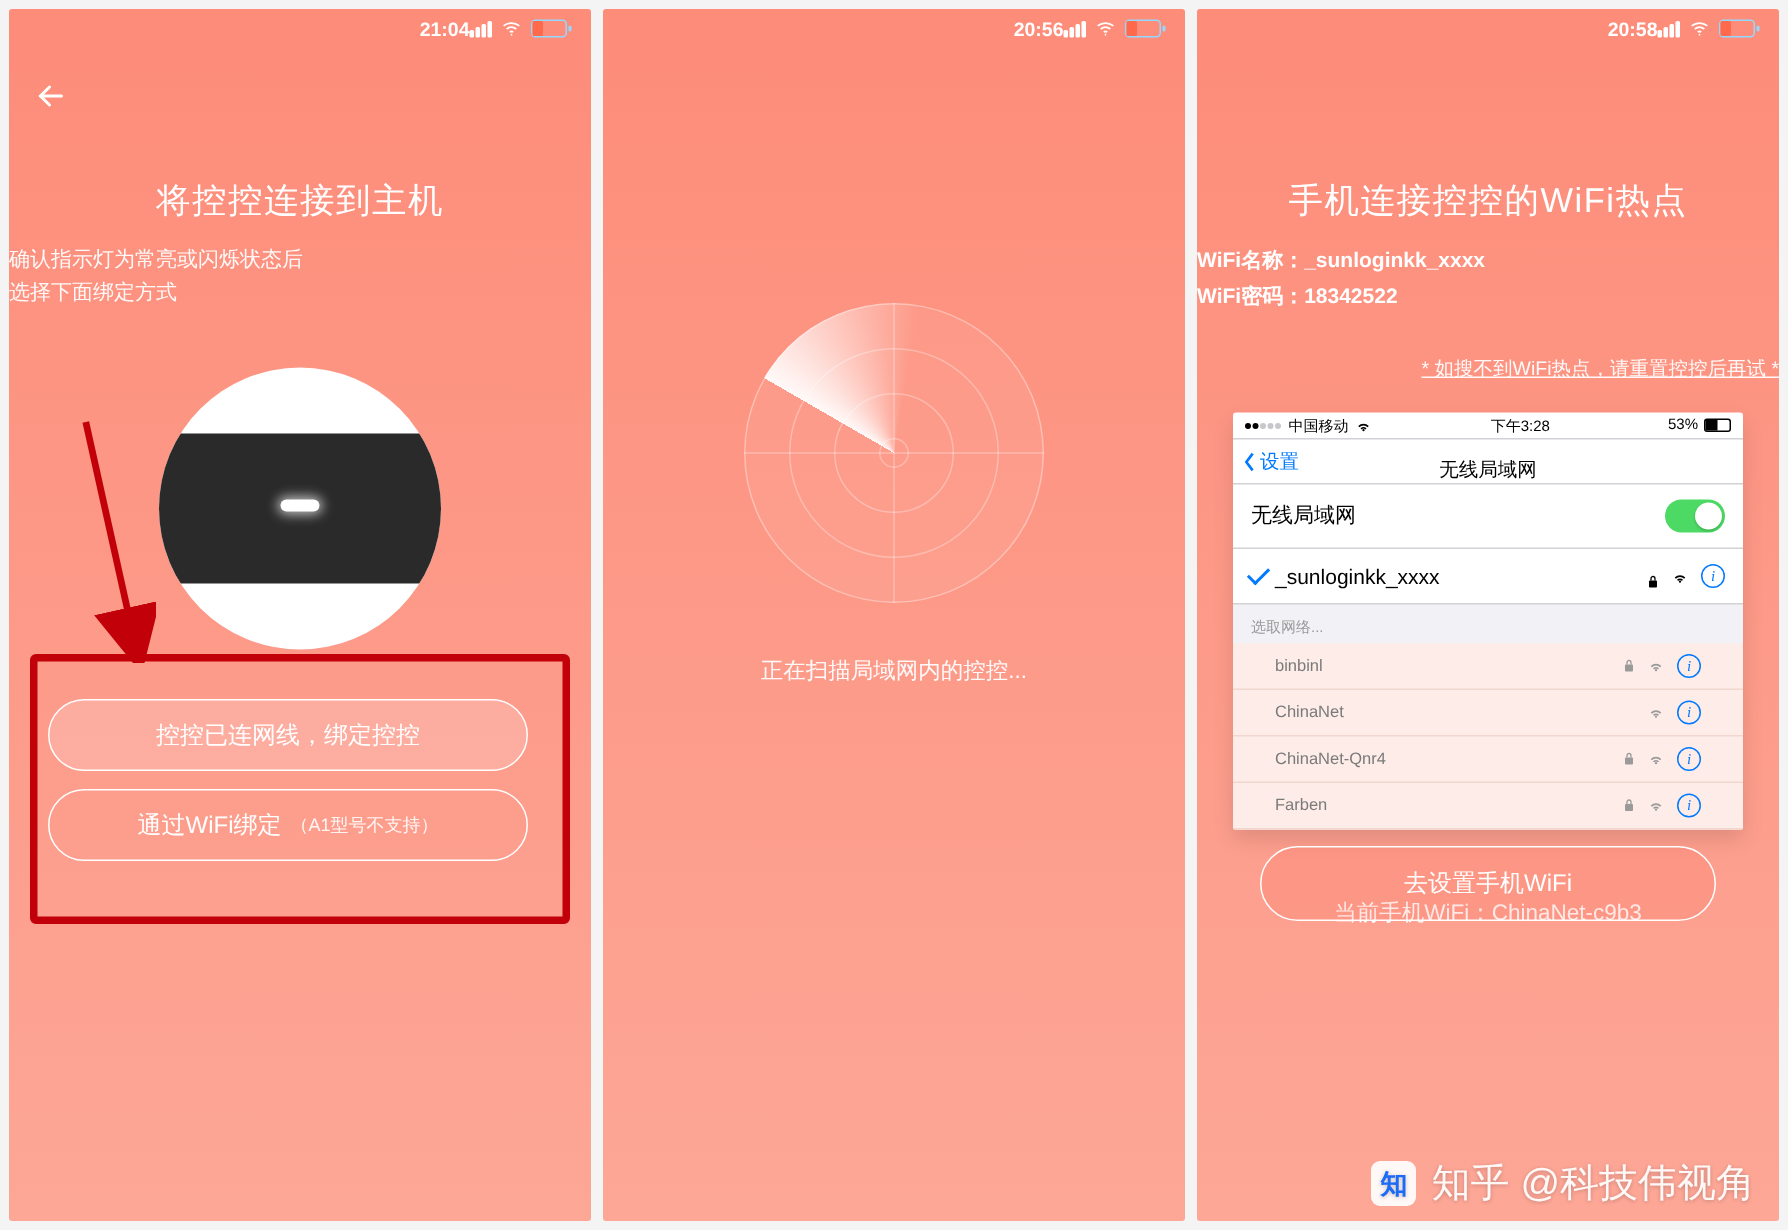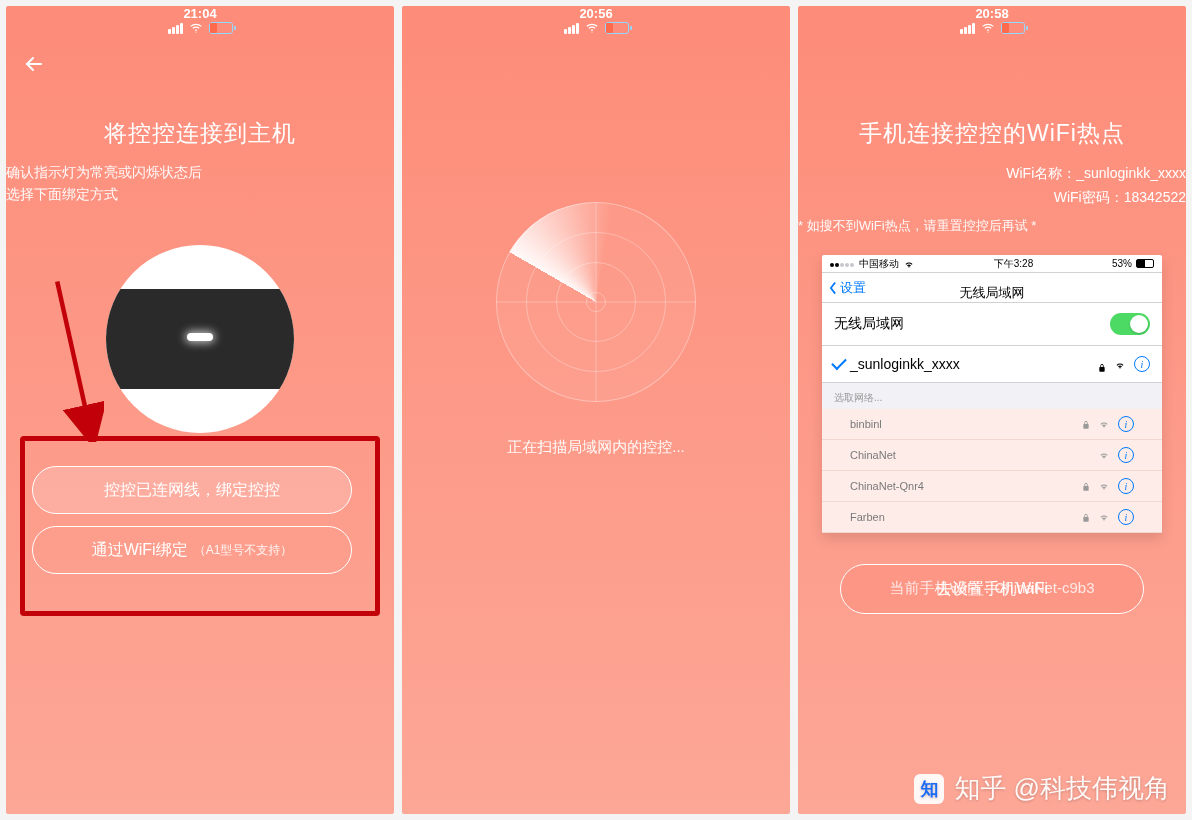--- a/index.html
+++ b/index.html
@@ -24,22 +24,22 @@
   .pane{
     flex:1 1 0;
     border-radius:2px;
     background:linear-gradient(180deg,var(--grad-top) 0%,var(--grad-bot) 100%);
     position:relative;
     overflow:hidden;
     color:var(--white);
   }
   
   .status{
-    height:26px;display:flex;align-items:center;justify-content:space-between;
-    padding:0 16px;font-size:13px;font-weight:600;flex-direction:column;
+    height:26px;display:flex;align-items:center;justify-content:flex-end;
+    padding:0 16px;font-size:13px;font-weight:600;
   }
   .status .right{display:flex;align-items:center;gap:6px;}
   .sig-bars{display:flex;align-items:flex-end;gap:1px;}
   .sig-bars span{width:3px;background:#fff;border-radius:1px;}
   .sig-bars span:nth-child(1){height:5px}
   .sig-bars span:nth-child(2){height:7px}
   .sig-bars span:nth-child(3){height:9px}
   .sig-bars span:nth-child(4){height:11px}
   .wifi-ic{width:14px;height:14px;}
   .wifi-ic svg{display:block}
@@ -54,21 +54,21 @@
   }
   .back svg{display:block}
   
   .title{
     text-align:center;font-size:23px;font-weight:500;margin-top:86px;letter-spacing:1px;
   }
   .subtitle{
     text-align:left;font-size:14px;line-height:22px;margin-top:12px;opacity:.95;
   }
   .note{
-    text-align:left;font-size:13px;margin-top:8px;opacity:.95;
+    text-align:right;font-size:13px;margin-top:28px;opacity:.95;text-decoration:underline;
   }
   
   .device-wrap{
     width:188px;height:188px;border-radius:50%;background:#fff;margin:40px auto 0;
     position:relative;overflow:hidden;
   }
   .device-body{
     position:absolute;left:0;right:0;top:44px;height:100px;background:#2a2a2a;
   }
   .device-led{
@@ -109,21 +109,21 @@
   .radar .cross-h{left:0;right:0;top:50%;height:1px;transform:translateY(-.5px);}
   .radar .cross-v{top:0;bottom:0;left:50%;width:1px;transform:translateX(-.5px);}
   .radar .sweep{
     position:absolute;inset:0;border-radius:50%;
     background:conic-gradient(from 300deg,rgba(255,255,255,.95) 0deg,rgba(255,255,255,0) 70deg,transparent 360deg);
   }
   .scanning-text{
     text-align:center;font-size:15px;margin-top:36px;opacity:.95;
   }
   
-  .wifi-info{text-align:right;font-size:14px;line-height:24px;margin-top:12px;}
+  .wifi-info{text-align:left;font-size:14px;line-height:24px;margin-top:12px;font-weight:bold;}
   .ios-card{
     margin:20px 24px 0;background:#fff;color:#000;border-radius:2px;
     box-shadow:0 6px 14px rgba(0,0,0,.12);
     position:relative;
     font-size:13px;
   }
   .ios-status{
     height:18px;display:flex;align-items:center;justify-content:space-between;
     padding:0 8px;font-size:10px;color:#000;
     border-bottom:1px solid var(--ios-sep);

